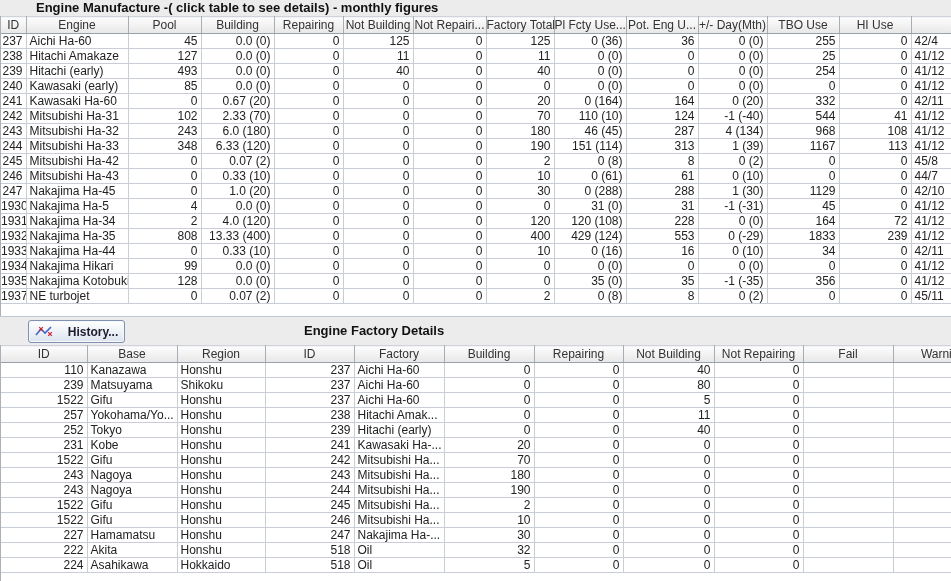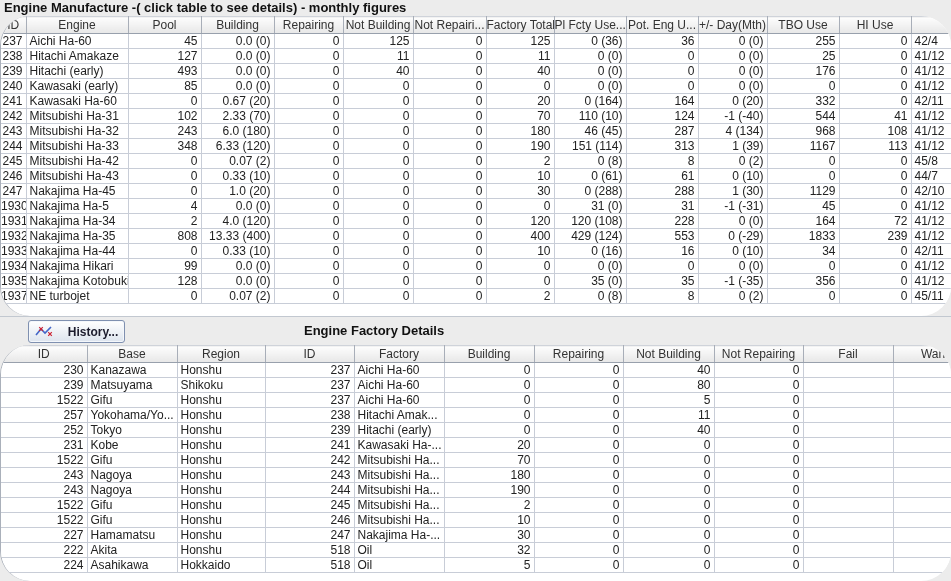--- a/index.html
+++ b/index.html
@@ -4,27 +4,26 @@
 <style>
   * { margin:0; padding:0; box-sizing:border-box; }
   html,body { background:#dcdcdc; }
   #app {
     position:relative; width:951px; height:581px; overflow:hidden;
     background:#ececec; font-family:"Liberation Sans", sans-serif;
     font-size:12px; color:#222;
   }
   .title-bar {
     position:absolute; top:0; left:0; width:951px; height:16px;
-    background:#ececec; line-height:15px; padding-left:4px;
+    background:#ececec; line-height:15px; padding-left:36px;
     font-weight:bold; font-size:13px; color:#111; white-space:nowrap;
   }
   .table-wrap {
     position:absolute; left:0; overflow:hidden; background:#ffffff;
     border-left:1px solid #aab0ba;
-    border-radius:30px;
   }
   #engine-wrap { top:16px; width:951px; height:300px; }
   #factory-wrap { top:345px; width:951px; height:236px; }
   table.grid { table-layout:fixed; border-collapse:collapse; width:1000px; }
   #factory-wrap table.grid { width:992px; }
   table.grid th {
     height:17px; font-weight:normal; color:#333; text-align:center;
     background:linear-gradient(#fdfdfd,#e7e7e7);
     border-right:1px solid #a8aeb8; border-bottom:1px solid #98a0ac;
     border-top:1px solid #cfd3da;
@@ -142,21 +141,21 @@
             <td class="al-l">Hitachi (early)</td>
             <td class="al-r">493</td>
             <td class="al-r">0.0 (0)</td>
             <td class="al-r">0</td>
             <td class="al-r">40</td>
             <td class="al-r">0</td>
             <td class="al-r">40</td>
             <td class="al-r">0 (0)</td>
             <td class="al-r">0</td>
             <td class="al-r">0 (0)</td>
-            <td class="al-r">176</td>
+            <td class="al-r">254</td>
             <td class="al-r">0</td>
             <td class="al-l">41/12</td>
           </tr>
           <tr>
             <td class="al-r">240</td>
             <td class="al-l">Kawasaki (early)</td>
             <td class="al-r">85</td>
             <td class="al-r">0.0 (0)</td>
             <td class="al-r">0</td>
             <td class="al-r">0</td>
@@ -439,21 +438,21 @@
             <th>Building</th>
             <th>Repairing</th>
             <th>Not Building</th>
             <th>Not Repairing</th>
             <th>Fail</th>
             <th>Warning</th>
           </tr>
         </thead>
         <tbody>
           <tr>
-            <td class="al-r">230</td>
+            <td class="al-r">110</td>
             <td class="al-l">Kanazawa</td>
             <td class="al-l">Honshu</td>
             <td class="al-r">237</td>
             <td class="al-l">Aichi Ha-60</td>
             <td class="al-r">0</td>
             <td class="al-r">0</td>
             <td class="al-r">40</td>
             <td class="al-r">0</td>
             <td class="al-l"></td>
             <td class="al-l"></td>

